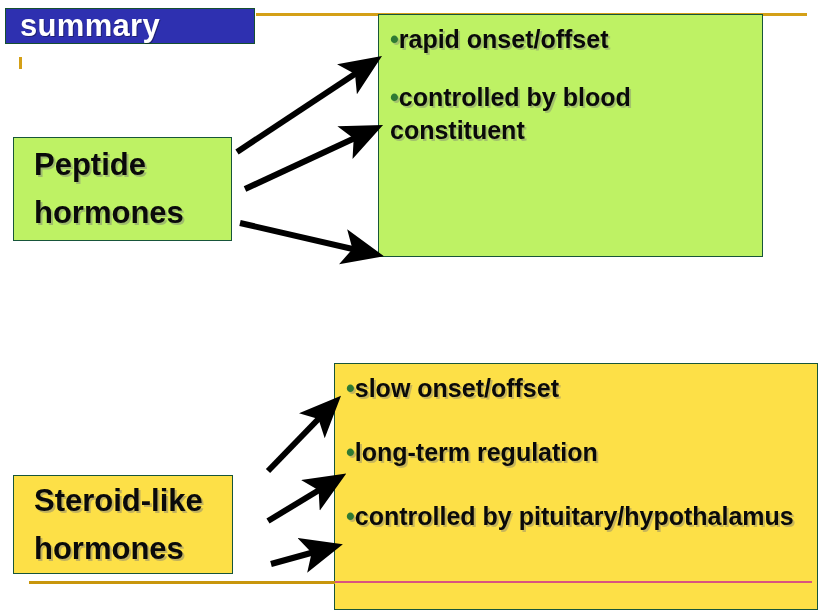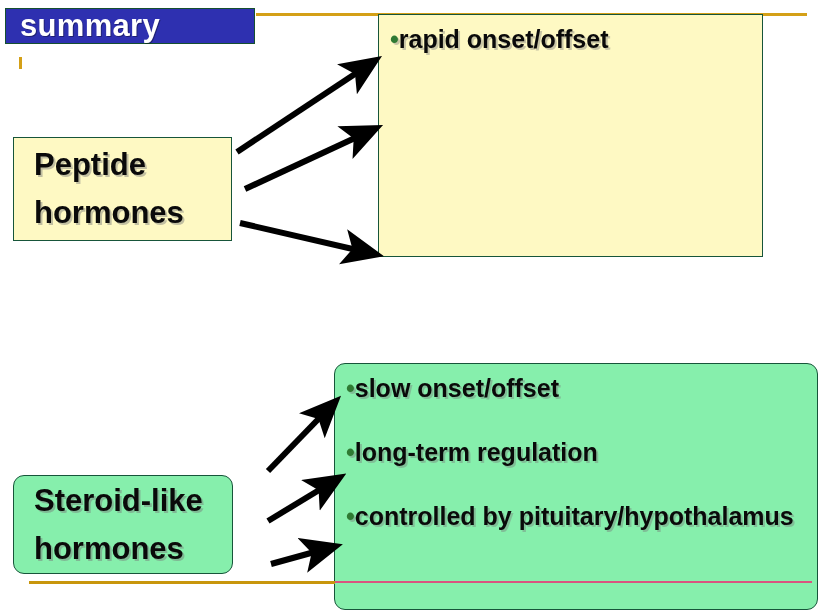--- a/index.html
+++ b/index.html
@@ -74,22 +74,22 @@
     height: 2px;
     background: #D9547F;
   }
 
   
   .box {
     position: absolute;
     box-sizing: border-box;
     border: 1px solid #17553a;
   }
-  .box.yellow { background: #fef9c3; }
-  .box.magenta { background: #86efac; border-radius: 11px; }
+  .box.yellow { background: #bef264; }
+  .box.magenta { background: #fde047; }
 
   .src-box {
     display: flex;
     flex-direction: column;
     justify-content: center;
     padding-left: 20px;
   }
   .src-line {
     font-size: 31px;
     font-weight: bold;
@@ -146,20 +146,23 @@
   <div class="rule-tick"></div>
 
   <div class="box yellow src-box" style="left:13px; top:137px; width:219px; height:104px;">
     <span class="src-line">Peptide</span>
     <span class="src-line">hormones</span>
   </div>
 
   <div class="box yellow list-box" id="peptide-list" style="left:378px; top:14px; width:385px; height:243px;">
     <span class="bullet-item">
       <span class="bullet-dot">•</span><span class="bullet-text">rapid onset/offset</span>
+    </span>
+    <span class="bullet-item">
+      <span class="bullet-dot">•</span><span class="bullet-text">controlled by blood constituent</span>
     </span>
   </div>
 
   <div class="box magenta src-box" style="left:13px; top:475px; width:220px; height:99px;">
     <span class="src-line">Steroid-like</span>
     <span class="src-line">hormones</span>
   </div>
 
   <div class="box magenta list-box" id="steroid-list" style="left:334px; top:363px; width:484px; height:247px;">
     <span class="bullet-item">

